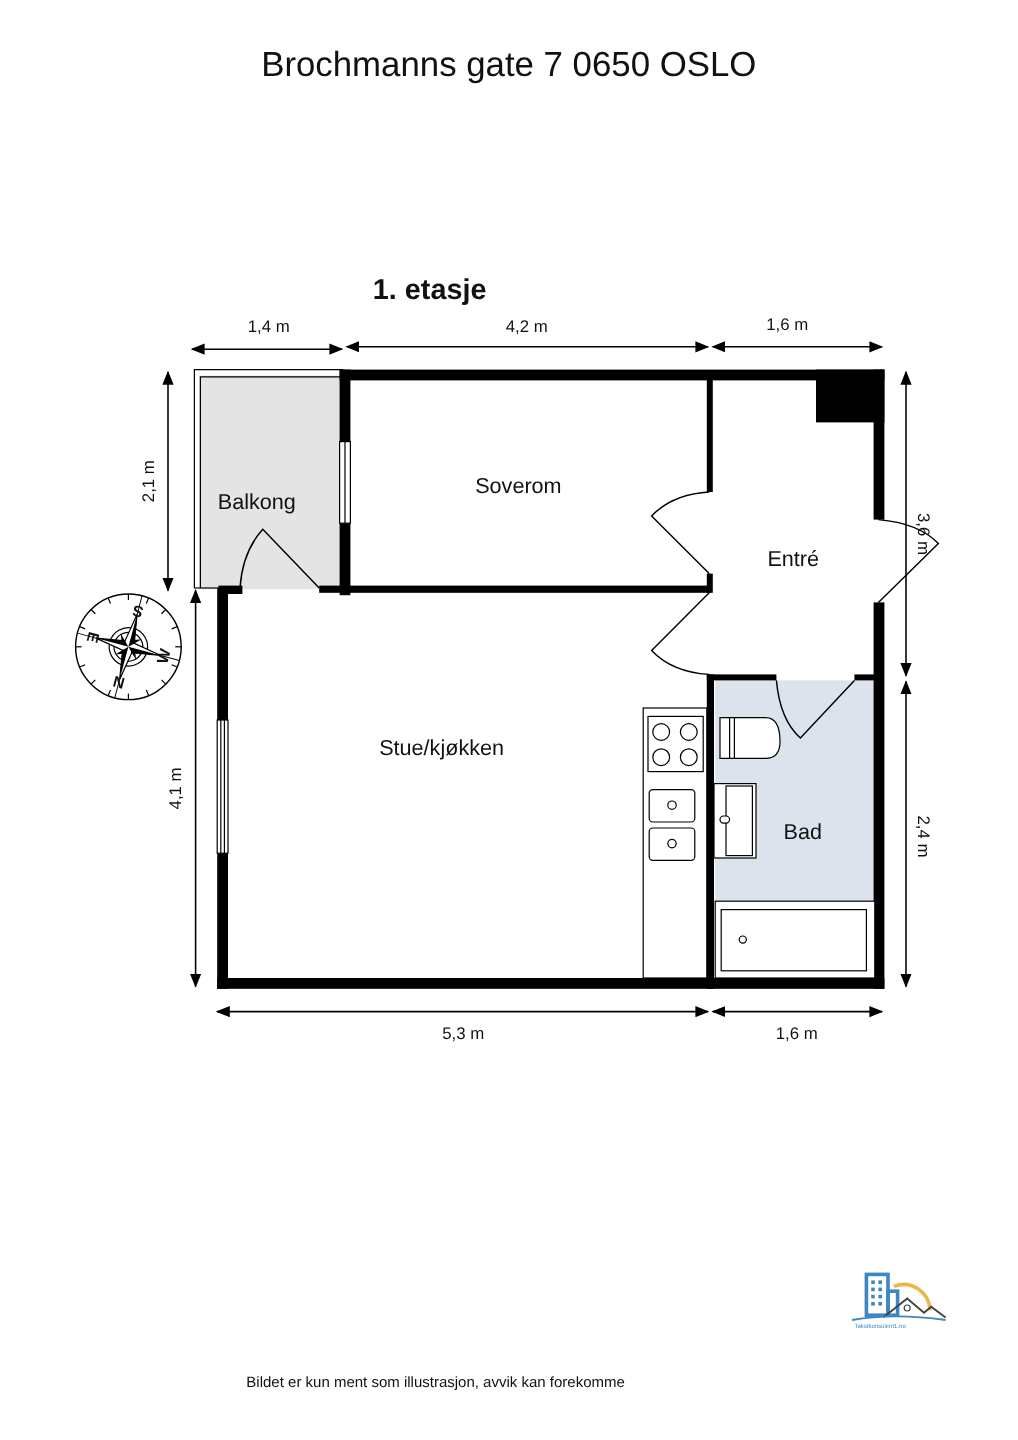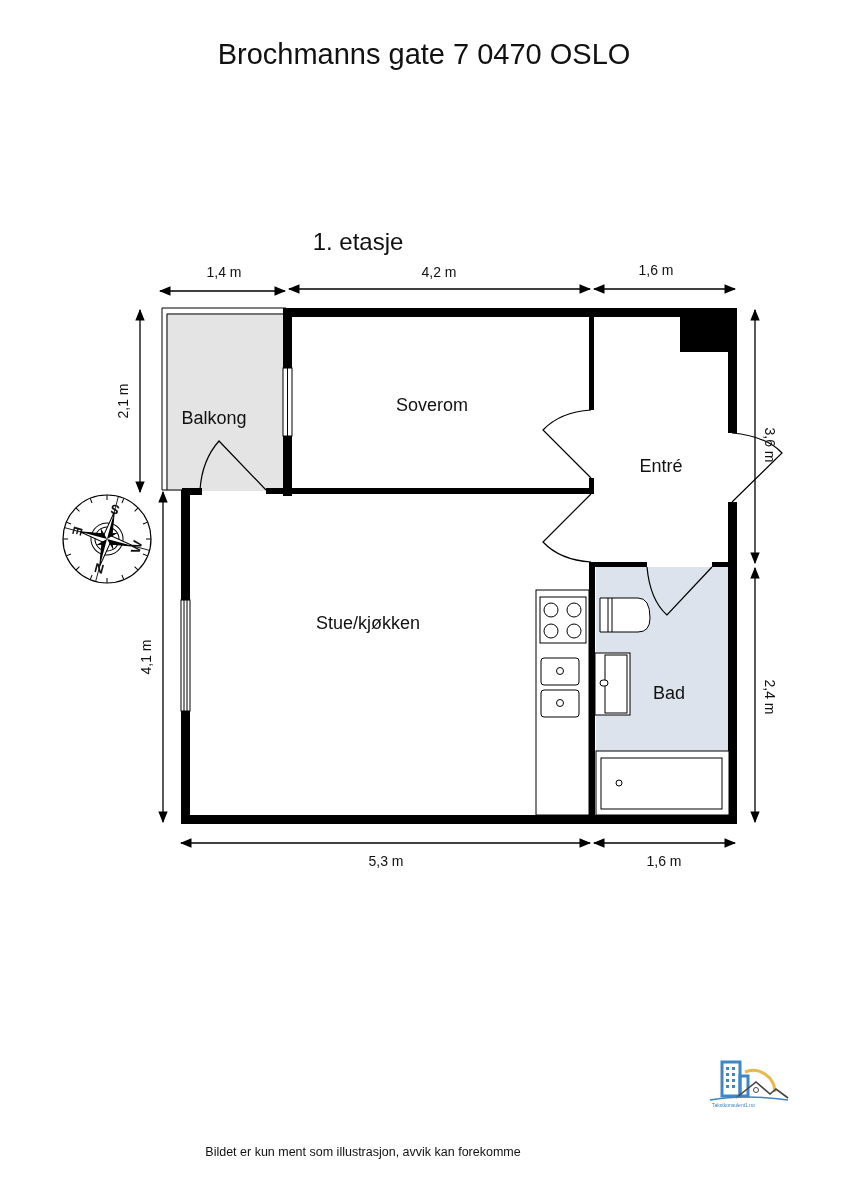--- a/index.html
+++ b/index.html
@@ -1,29 +1,29 @@
 <!DOCTYPE html>
 <html><head>
 <meta charset="utf-8">
 <style>
   html, body { margin: 0; padding: 0; background: #ffffff; }
   body { width: 848px; height: 1200px; position: relative; overflow: hidden;
          font-family: "Liberation Sans", "DejaVu Sans", sans-serif; color: #111; }
   .title { position: absolute; left: 0; right: 0; top: 38px; text-align: center;
            font-size: 29px; color: #111; }
-  .floor { position: absolute; left: 0; width: 716px; top: 228px; text-align: center; font-size: 24px; }
+  .floor { position: absolute; left: 0; width: 716px; top: 228px; text-align: center; font-size: 24px; font-weight: bold; }
   .footer { position: absolute; left: 0; width: 726px; top: 1145px; text-align: center; font-size: 12.5px; }
   svg.plan { position: absolute; left: 0; top: 0; }
   .lbl { font-family: "Liberation Sans", "DejaVu Sans", sans-serif; fill: #111; }
   .logo { position: absolute; left: 700px; top: 1058px; width: 90px; height: 52px; }
 </style>
 </head>
 <body>
 
-<div class="title">Brochmanns gate 7 0470 OSLO</div>
+<div class="title">Brochmanns gate 7 0650 OSLO</div>
 <div class="floor">1. etasje</div>
 
 <svg class="plan" width="848" height="1200" viewBox="0 0 848 1200">
   <defs>
     <marker id="arr" viewBox="0 0 10 10" refX="9" refY="5" markerWidth="9" markerHeight="9" orient="auto-start-reverse">
       <path d="M0,1 L10,5 L0,9 z" fill="#000"></path>
     </marker>
   </defs>
 
   <rect x="166" y="313" width="120" height="178" fill="#e4e4e4"></rect>

